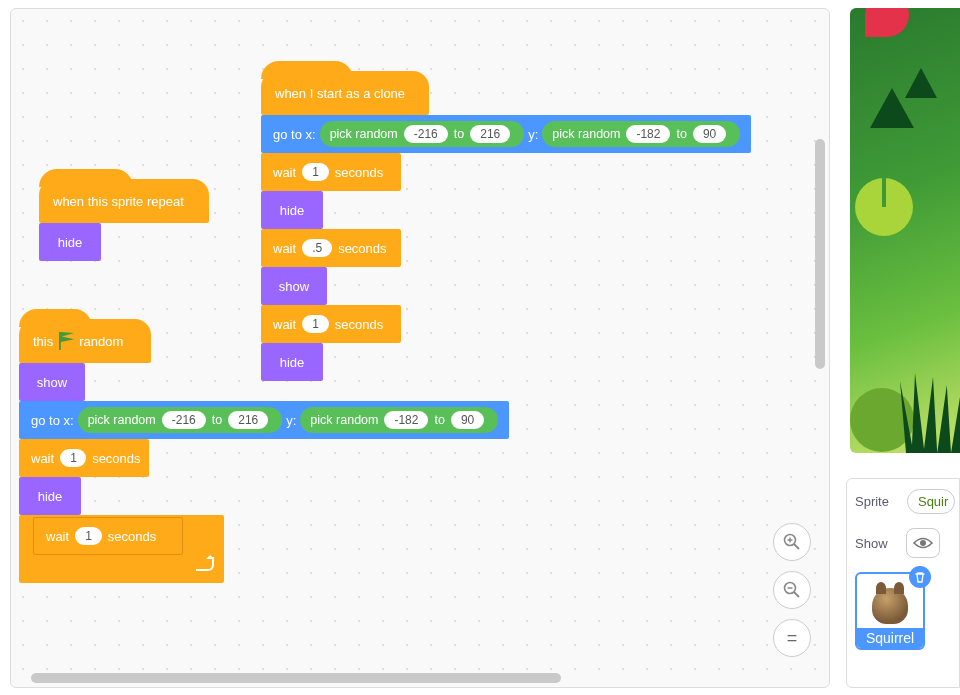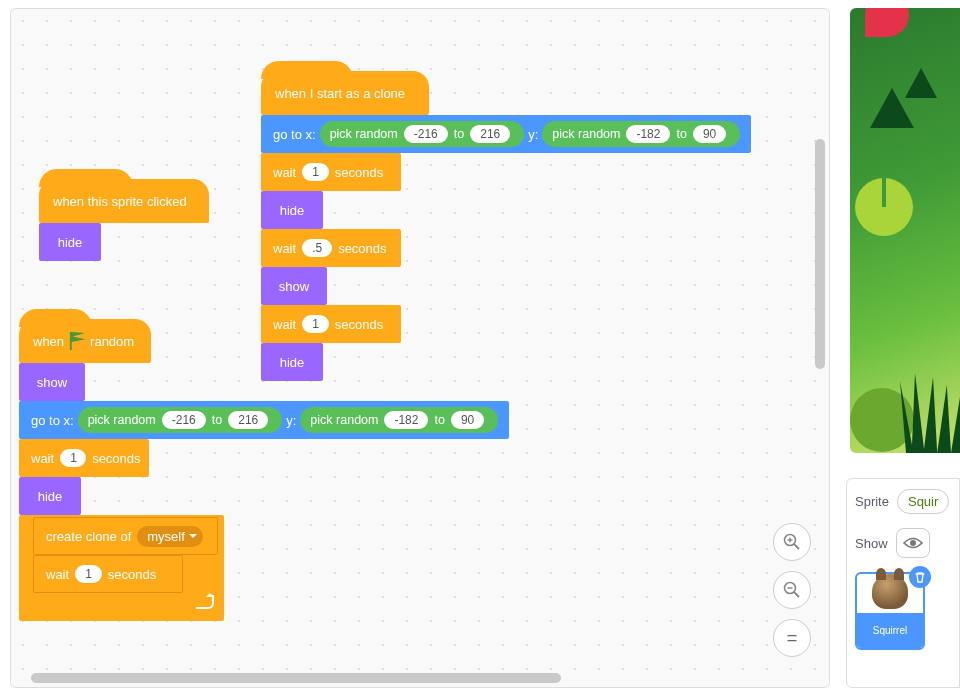--- a/index.html
+++ b/index.html
@@ -143,54 +143,54 @@
   .stage .pad::after{content:"";position:absolute;left:27px;top:0;width:4px;height:29px;background:#3f9a36;}
   .stage .pad2{position:absolute;left:0;top:380px;width:64px;height:64px;border-radius:50%;background:#6aa82f;}
   .stage .grass{position:absolute;left:50px;bottom:0;width:60px;height:80px;background:#0c4a1b;clip-path:polygon(10% 100%,0 10%,20% 90%,25% 0,40% 95%,55% 5%,62% 100%,78% 15%,85% 100%,100% 30%,100% 100%);}
   .stage .flower{position:absolute;left:15px;top:-15px;width:44px;height:44px;background:#e3324a;border-radius:50% 50% 50% 0;}
 
   .spritepanel{
     position:absolute;left:846px;top:478px;width:114px;height:210px;
     background:#fff;border:1px solid #ddd;border-radius:6px 0 0 6px;
     padding:10px 8px;color:#5a5a6e;font-size:13px;
   }
-  .sp-row{display:flex;align-items:center;gap:8px;margin-bottom:14px;}
+  .sp-row{display:flex;align-items:center;gap:18px;margin-bottom:14px;}
   .sp-field{border:1px solid #ccc;border-radius:18px;padding:4px 10px;color:#4d7c0f;min-width:48px;overflow:hidden;}
   .eyebtn{width:34px;height:30px;border:1px solid #ccc;border-radius:8px;display:flex;align-items:center;justify-content:center;}
   .thumb{
     width:70px;height:78px;border:2px solid #4c97ff;border-radius:6px;background:#fff;
     display:flex;flex-direction:column;align-items:center;justify-content:flex-end;position:relative;
   }
-  .thumb .lbl{background:#4c97ff;color:#fff;width:100%;text-align:center;font-size:10px;padding:12px 0;border-radius:0 0 4px 4px;}
+  .thumb .lbl{background:#4c97ff;color:#fff;width:100%;text-align:center;font-size:14px;padding:2px 0;border-radius:0 0 4px 4px;}
   .thumb .del{position:absolute;top:-8px;right:-8px;width:22px;height:22px;border-radius:50%;background:#4c97ff;color:#fff;display:flex;align-items:center;justify-content:center;font-size:11px;}
   .thumb .squirrel{
     width:36px;height:36px;margin-bottom:4px;border-radius:50% 50% 40% 40%;
     background:radial-gradient(circle at 40% 30%, #c7a06b 0%, #7a5a38 70%);
     position:relative;
   }
   .thumb .squirrel::before{content:"";position:absolute;left:4px;top:-6px;width:10px;height:12px;background:#7a5a38;border-radius:50% 50% 0 0;}
   .thumb .squirrel::after{content:"";position:absolute;right:4px;top:-6px;width:10px;height:12px;background:#7a5a38;border-radius:50% 50% 0 0;}
 </style>
 </head>
 <body>
 
 <div class="workspace">
 
   <div class="stack" style="left:28px; top:170px;">
     <div class="hat" style="width:170px;">
-      <span>when this sprite clicked</span>
+      <span>when this sprite repeat</span>
     </div>
     <div class="blk looks notch" style="width:62px;">
       <span>hide</span>
     </div>
   </div>
 
   <div class="stack" style="left:8px; top:310px;">
     <div class="hat" style="width:132px;">
-      <span>when</span>
+      <span>this</span>
       <span class="flag"></span>
       <span>random</span>
     </div>
     <div class="blk looks" style="width:66px;">
       <span>show</span>
     </div>
     <div class="blk motion" style="width:490px;">
       <span>go to x:</span>
       <span class="oper">
         <span>pick random</span>
@@ -209,26 +209,20 @@
     <div class="blk control" style="width:130px;">
       <span>wait</span>
       <span class="pill">1</span>
       <span>seconds</span>
     </div>
     <div class="blk looks" style="width:62px;">
       <span>hide</span>
     </div>
     <div class="cblock" style="width:205px;">
       <div class="body">
-        <div class="blk control" style="width:185px;border:1px solid #e08f12;">
-          <span>create clone of</span>
-          <span class="dropdown">
-            <span>myself</span>
-          </span>
-        </div>
         <div class="blk control" style="width:150px;border:1px solid #e08f12;">
           <span>wait</span>
           <span class="pill">1</span>
           <span>seconds</span>
         </div>
       </div>
       <div class="foot">
           <div class="arrow"></div>
         </div>
     </div>

